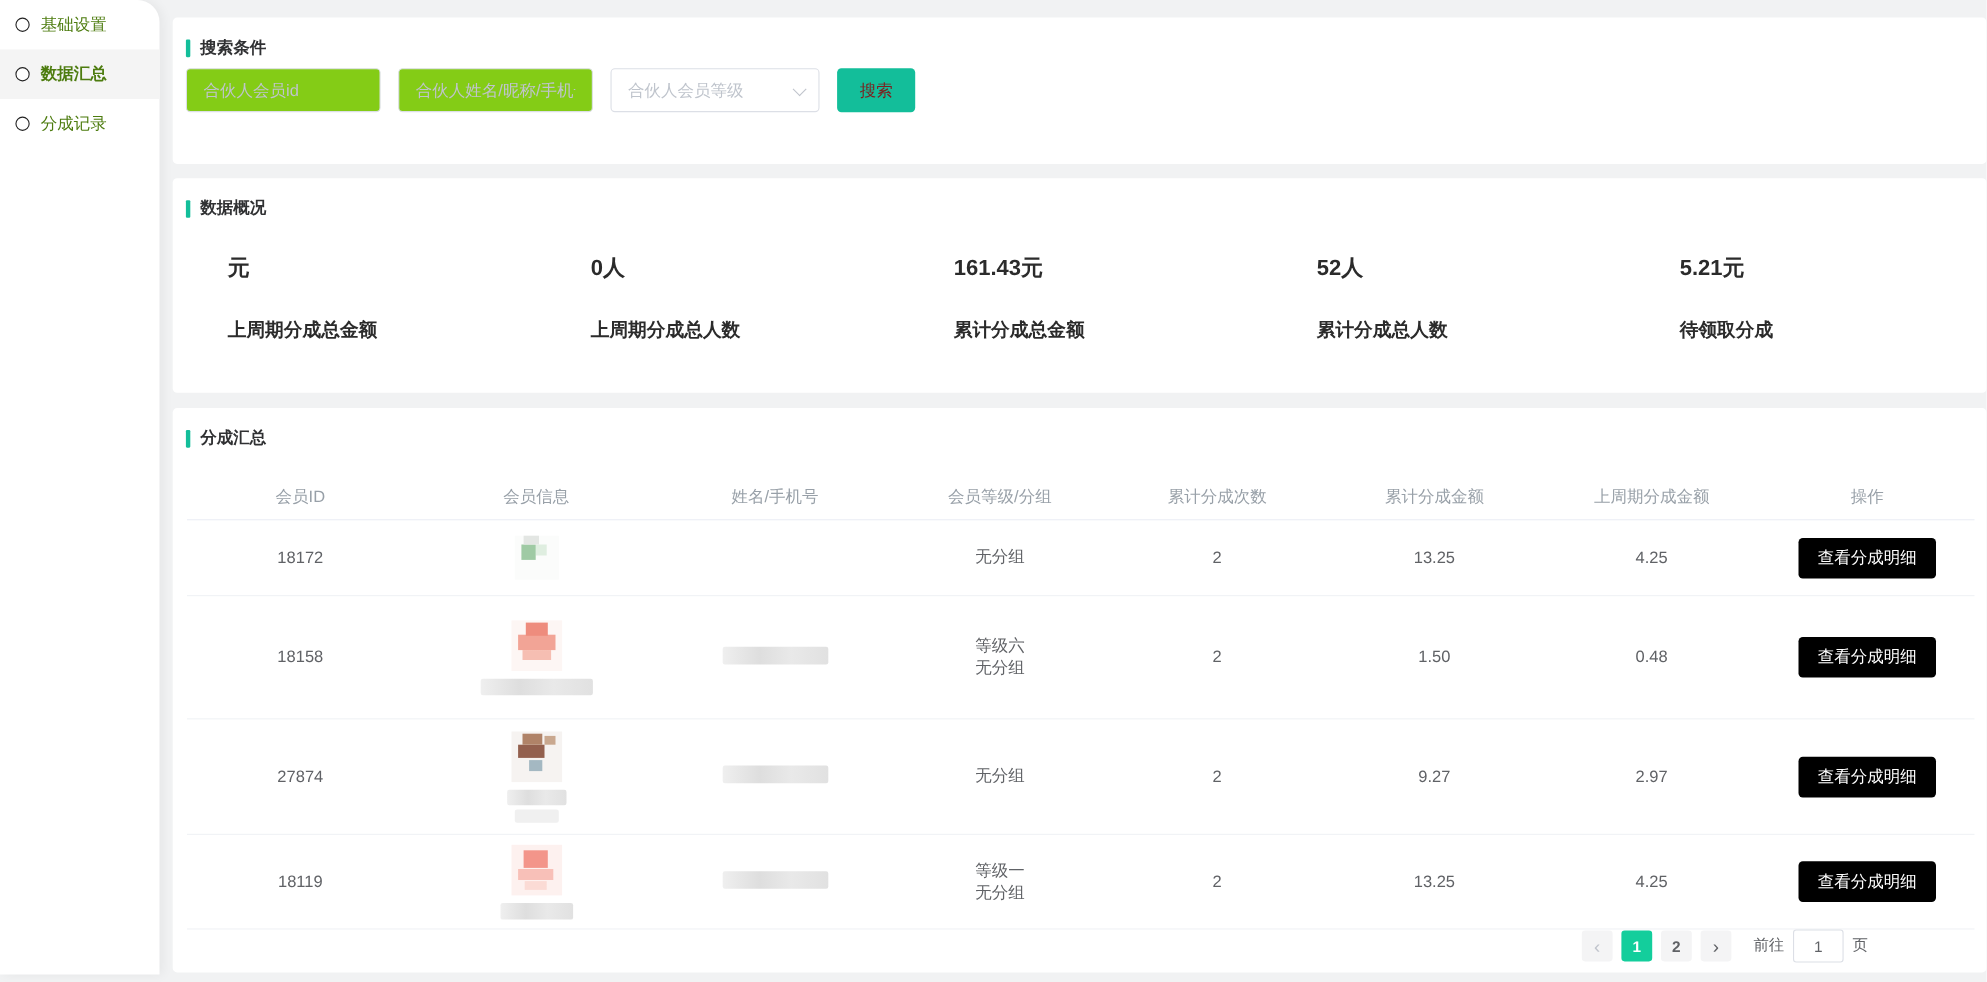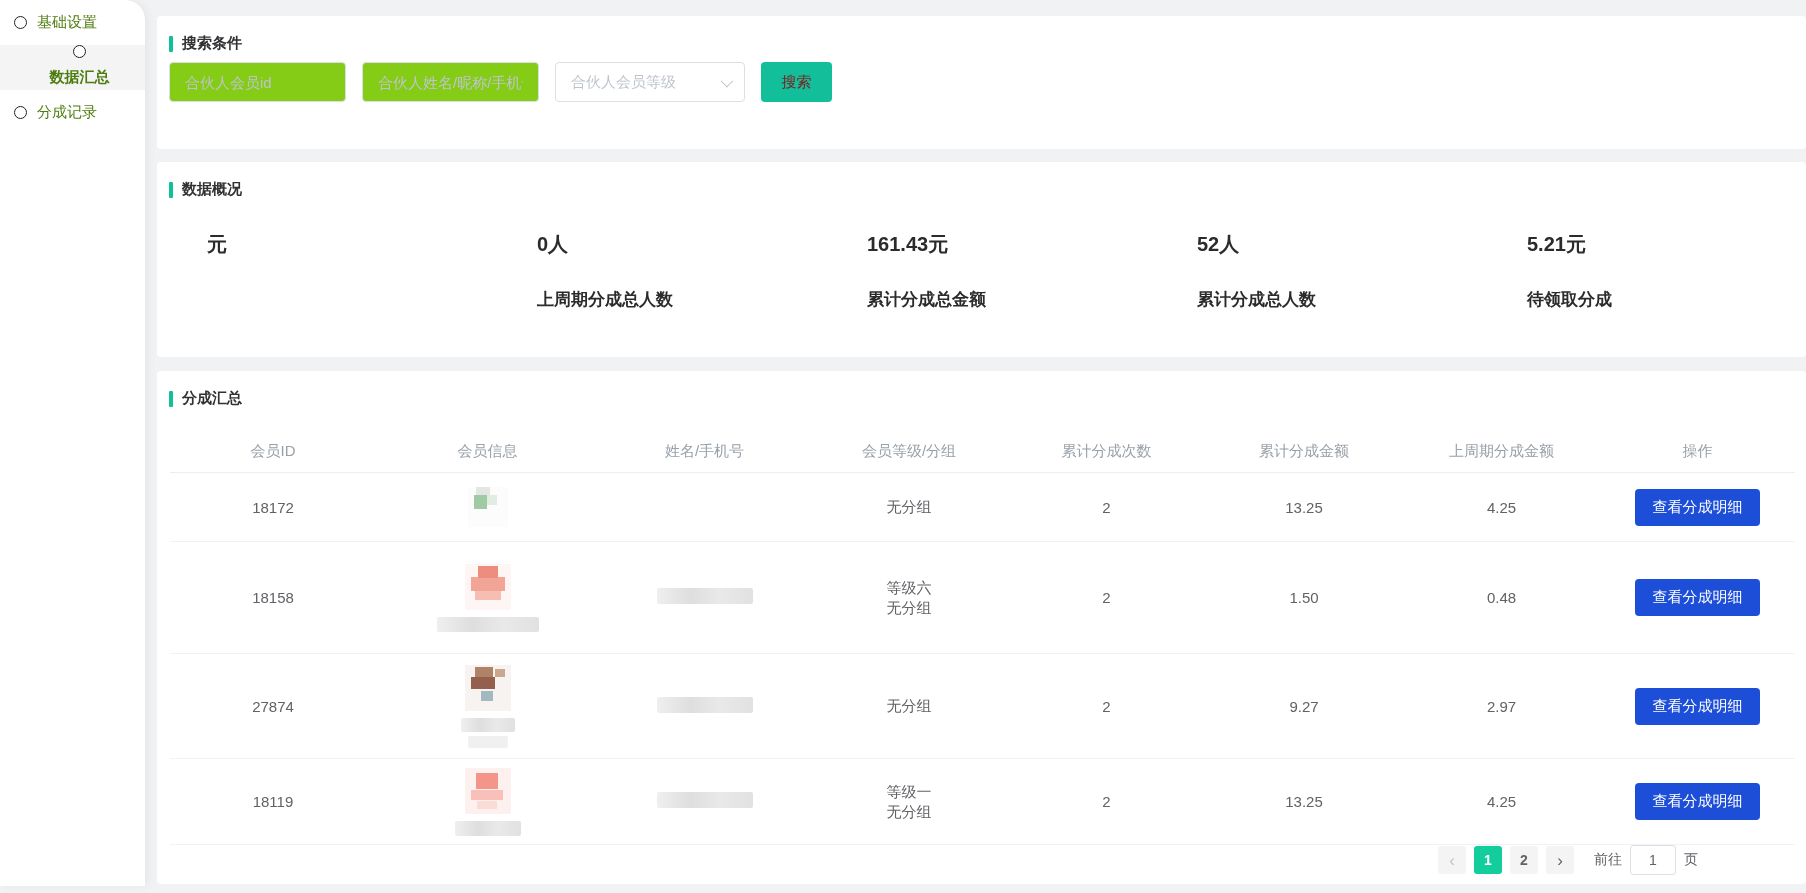--- a/index.html
+++ b/index.html
@@ -13,21 +13,21 @@
   
   .sidebar {
     position:absolute; left:0; top:0; width:145px; height:886px;
     background:#fff; border-top-right-radius:20px;
     box-shadow:3px 0 10px rgba(0,0,0,.05); z-index:5;
   }
   .side-item {
     height:45px; display:flex; align-items:center; gap:10px;
     padding-left:14px; font-size:15px; color:#4d7c0f; cursor:pointer;
   }
-  .side-item.active { background:#f4f4f4; font-weight:bold;flex-direction:column; }
+  .side-item.active { background:#f4f4f4; font-weight:bold; }
   .radio-circle {
     width:13px; height:13px; border:1.6px solid #222; border-radius:50%;
     flex:0 0 auto; background:#fff;
   }
   
   .card {
     position:absolute; left:157px; width:1649px; background:#fff; border-radius:4px;padding-left:32px;
   }
   #card-search  { top:16px;  height:133px; }
   #card-overview{ top:162px; height:195px; }
@@ -110,21 +110,21 @@
     background-position:11px 5px,6px 22px,12px 33px;
   }
   .blur-bar { border-radius:2px; background:linear-gradient(90deg,#efefef,#dedede 35%,#e9e9e9 65%,#e1e1e1); }
   .nick-bar  { width:102px; height:15px; margin-top:7px; }
   .nick-bar.narrow { width:54px; height:14px; }
   .nick-bar2 { width:40px; height:12px; margin-top:4px; background:#f0f0f0; border-radius:2px; }
   .nick-bar.med { width:66px; }
   .name-bar { width:96px; height:16px; }
   .grade-cell { line-height:20px; }
   .btn-detail {
-    width:125px; height:37px; background:#1d4ed8; color:#fff; border:none; border-radius:4px;
+    width:125px; height:37px; background:#000000; color:#fff; border:none; border-radius:4px;
     font-size:15px; cursor:pointer; font-family:inherit;
   }
   
   .pagination {
     position:absolute; left:1281px; top:474px;
     display:flex; align-items:center; gap:8px; font-size:14px; color:#606266;
   }
   .pg-btn {
     min-width:28px; height:28px; border-radius:3px; background:#f4f4f5;
     display:flex; align-items:center; justify-content:center;
@@ -174,20 +174,21 @@
 </div>
 
 <div class="card" id="card-overview">
   <div class="card-title">
     <span class="accent-bar"></span>
     <span>数据概况</span>
   </div>
   <div class="stats">
     <div class="stat">
       <div class="stat-value">元</div>
+      <div class="stat-label">上周期分成总金额</div>
     </div>
     <div class="stat">
       <div class="stat-value">0人</div>
       <div class="stat-label">上周期分成总人数</div>
     </div>
     <div class="stat">
       <div class="stat-value">161.43元</div>
       <div class="stat-label">累计分成总金额</div>
     </div>
     <div class="stat">

